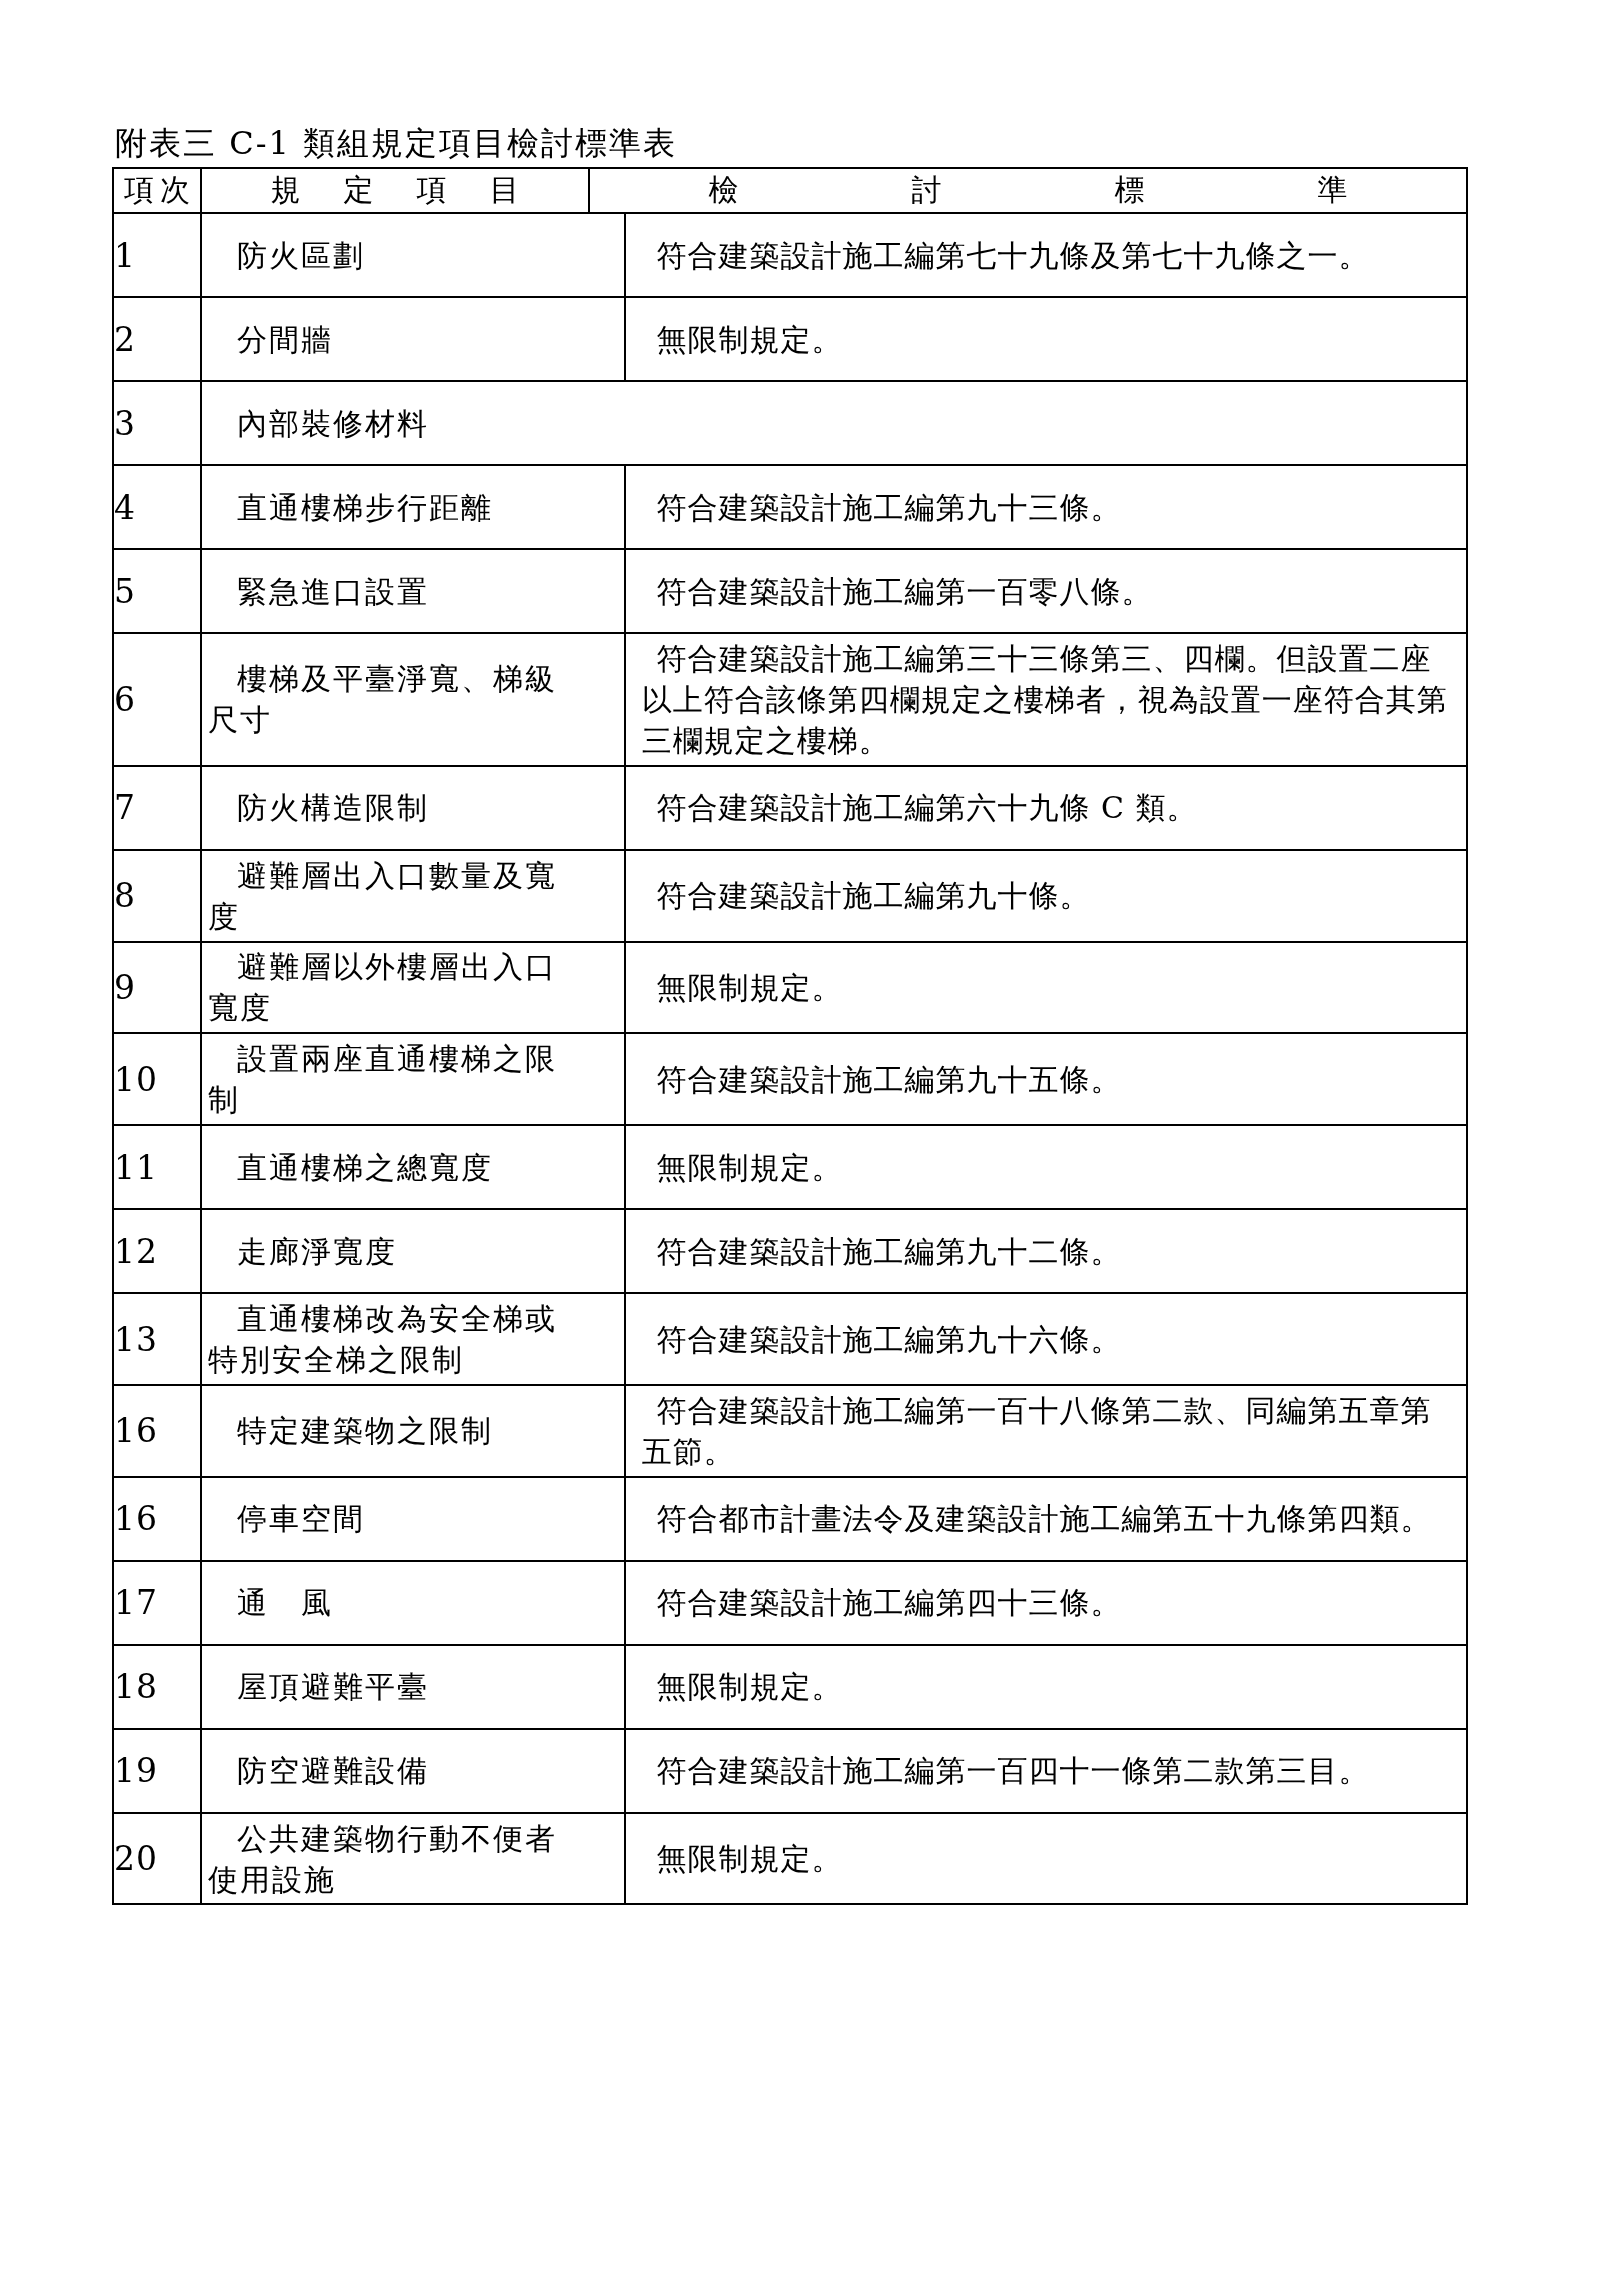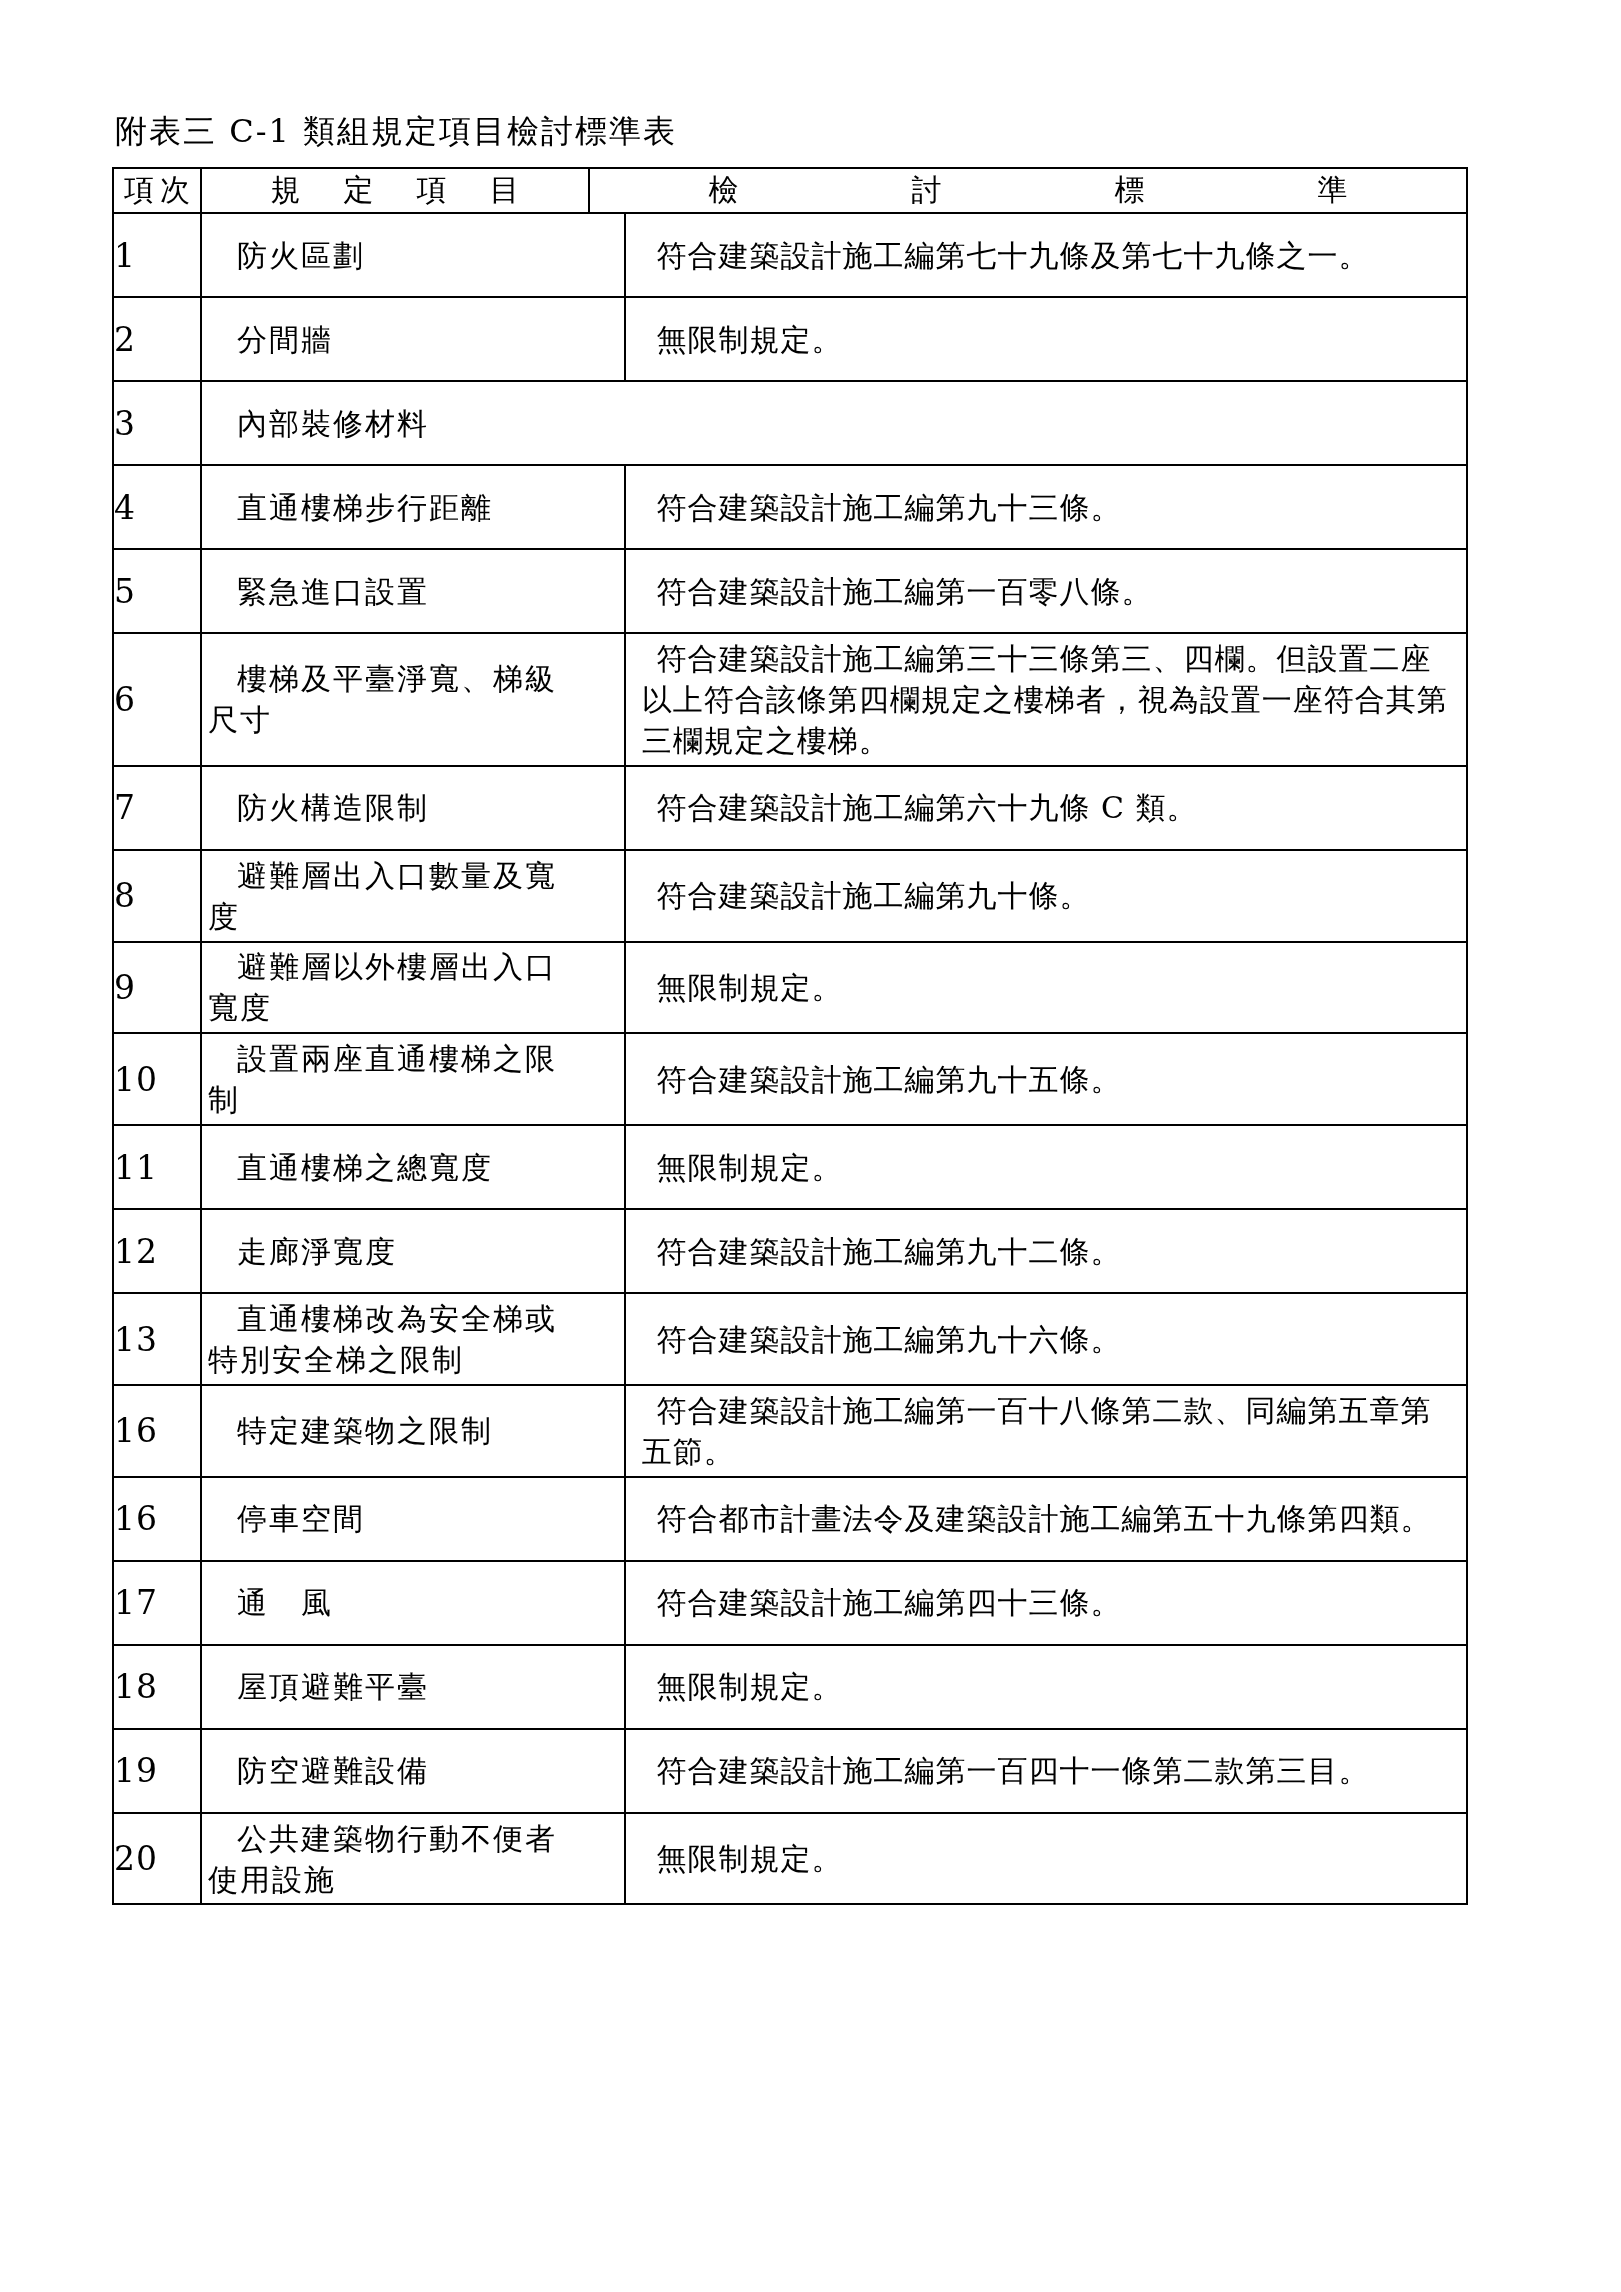--- a/index.html
+++ b/index.html
@@ -14,21 +14,21 @@
   }
   .page {
     position: relative;
     width: 1621px;
     height: 2293px;
     background: #ffffff;
   }
   .doc-title {
     position: absolute;
     left: 115px;
-    top: 110px;
+    top: 122px;
     font-size: 32px;
     font-weight: normal;
     letter-spacing: 2px;
     margin: 0;
     white-space: nowrap;
   }
   .stable {
     position: absolute;
     left: 112px;
     top: 167px;

